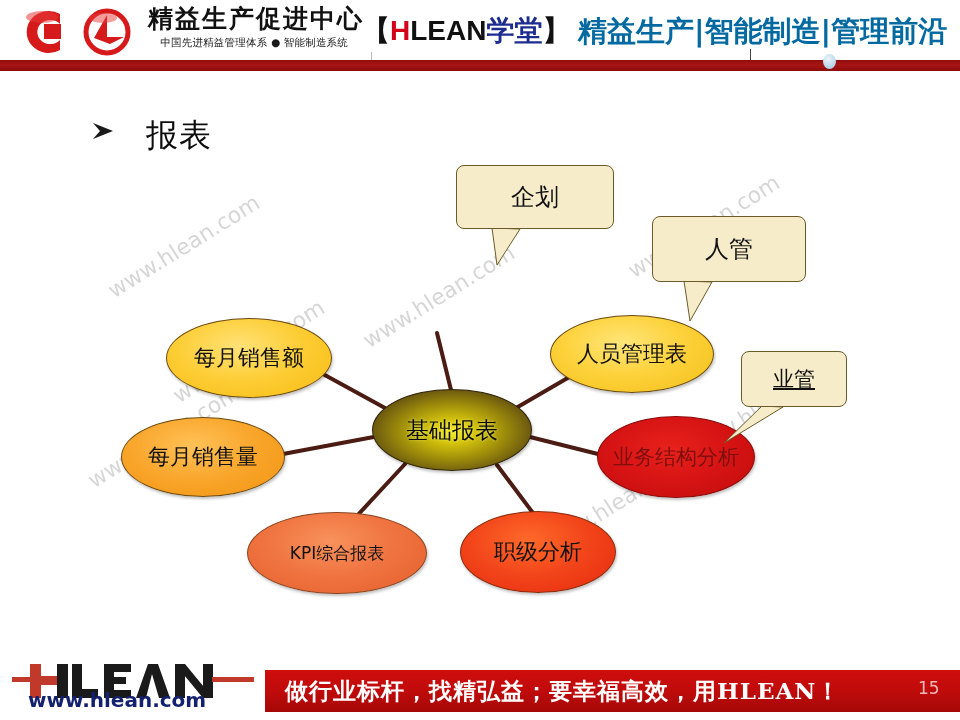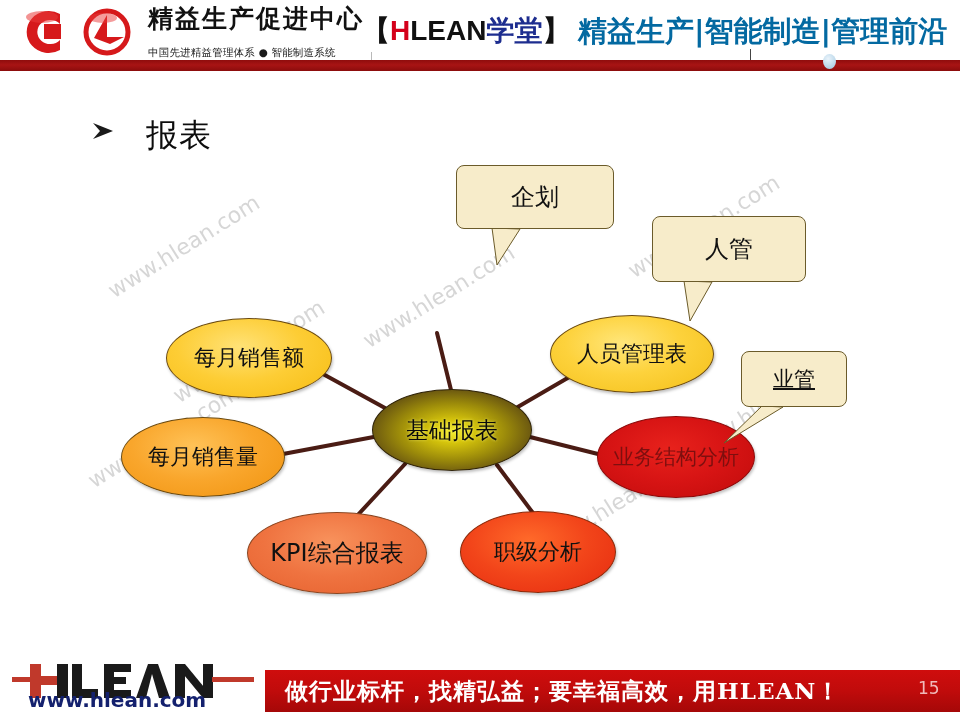--- a/index.html
+++ b/index.html
@@ -4,33 +4,33 @@
 <style>
   * { box-sizing: border-box; margin: 0; padding: 0; }
   html, body {
     width: 960px; height: 720px;
     font-family: "Liberation Sans", "DejaVu Sans", sans-serif;
     background: #ffffff; overflow: hidden;
   }
   #slide { position: relative; width: 960px; height: 720px; background: #fff; }
 
   
-  .header { position: absolute; left: 0; top: 0; width: 960px; height: 62px; background: #fff; }
+  .header { position: absolute; left: 0; top: 0; width: 960px; height: 62px; background: #fff; text-align: right; }
   .logo-marks { position: absolute; left: 14px; top: 6px; width: 150px; height: 52px; }
   .logo-c { position: absolute; left: 0; top: 2px; width: 62px; height: 48px; }
   .logo-l { position: absolute; left: 62px; top: 2px; width: 62px; height: 48px; }
   .logo-cn { position: absolute; left: 148px; top: 4px; width: 200px; }
   .logo-cn-main {
     font-family: "DejaVu Serif", "Liberation Serif", serif;
     font-size: 25px; font-weight: bold; color: #111; letter-spacing: 2px;
     white-space: nowrap; line-height: 30px;
   }
   .logo-cn-sub {
     font-size: 10.5px; color: #1a1a1a; letter-spacing: 0.2px; white-space: nowrap;
-    margin-top: 12px; font-family: "DejaVu Sans", sans-serif;
+    margin-top: 2px; font-family: "DejaVu Sans", sans-serif;
   }
   .hlean-brand {
     position: absolute; left: 362px; top: 12px;
     font-size: 28px; font-weight: bold; color: #111; white-space: nowrap;
     letter-spacing: 0px; line-height: 38px;
   }
   .hlean-brand .h-red { color: #d4001a; }
   .hlean-brand .xuetang { color: #1d2d8f; }
   .header-tag {
     position: absolute; left: 578px; top: 11px;
@@ -86,21 +86,21 @@
     z-index: 5;
   }
   .node-zhiji {
     width: 156px; height: 82px; left: 460px; top: 371px;
     background: radial-gradient(ellipse at 44% 36%, #ff6a2a 0%, #f2451a 48%, #e52a0f 100%);
     border: 1px solid #8a2a0a; font-size: 22px; z-index: 5;
   }
   .node-kpi {
     width: 180px; height: 82px; left: 247px; top: 372px;
     background: radial-gradient(ellipse at 46% 36%, #f8925c 0%, #ef7340 48%, #e55f2c 100%);
-    border: 1px solid #8a4520; font-size: 24px; z-index: 5;
+    border: 1px solid #8a4520; font-size: 17px; z-index: 5;
   }
   .node-xiaoshouliang {
     width: 164px; height: 80px; left: 121px; top: 277px;
     background: radial-gradient(ellipse at 44% 36%, #ffc257 0%, #f9a62c 48%, #f0930f 100%);
     font-size: 22px; z-index: 5;
   }
   .node-xiaoshoue {
     width: 166px; height: 80px; left: 166px; top: 178px;
     background: radial-gradient(ellipse at 44% 36%, #ffe277 0%, #fdcd35 48%, #f6bc12 100%);
     font-size: 22px; z-index: 5;

